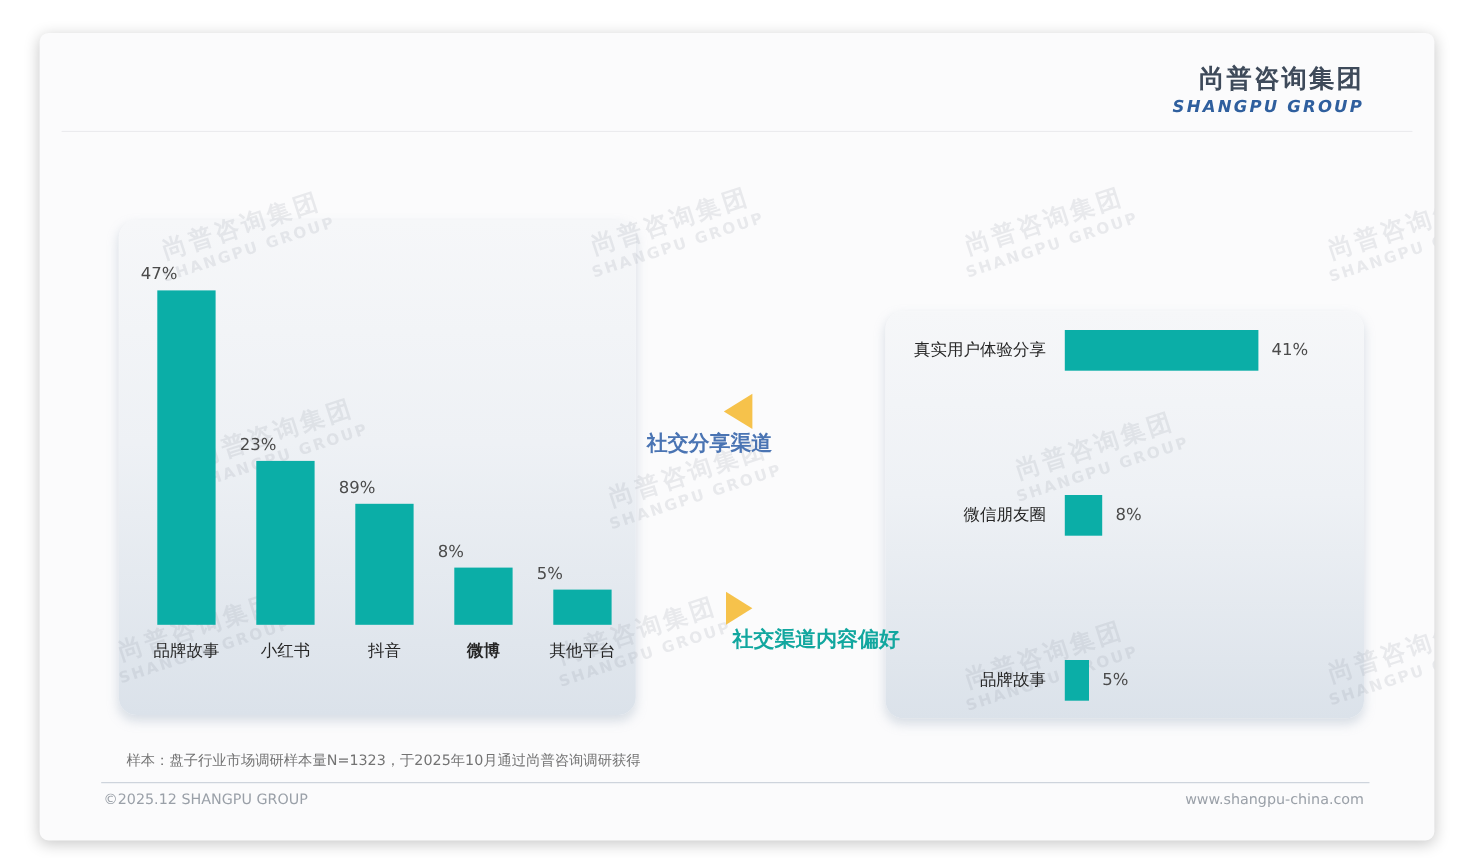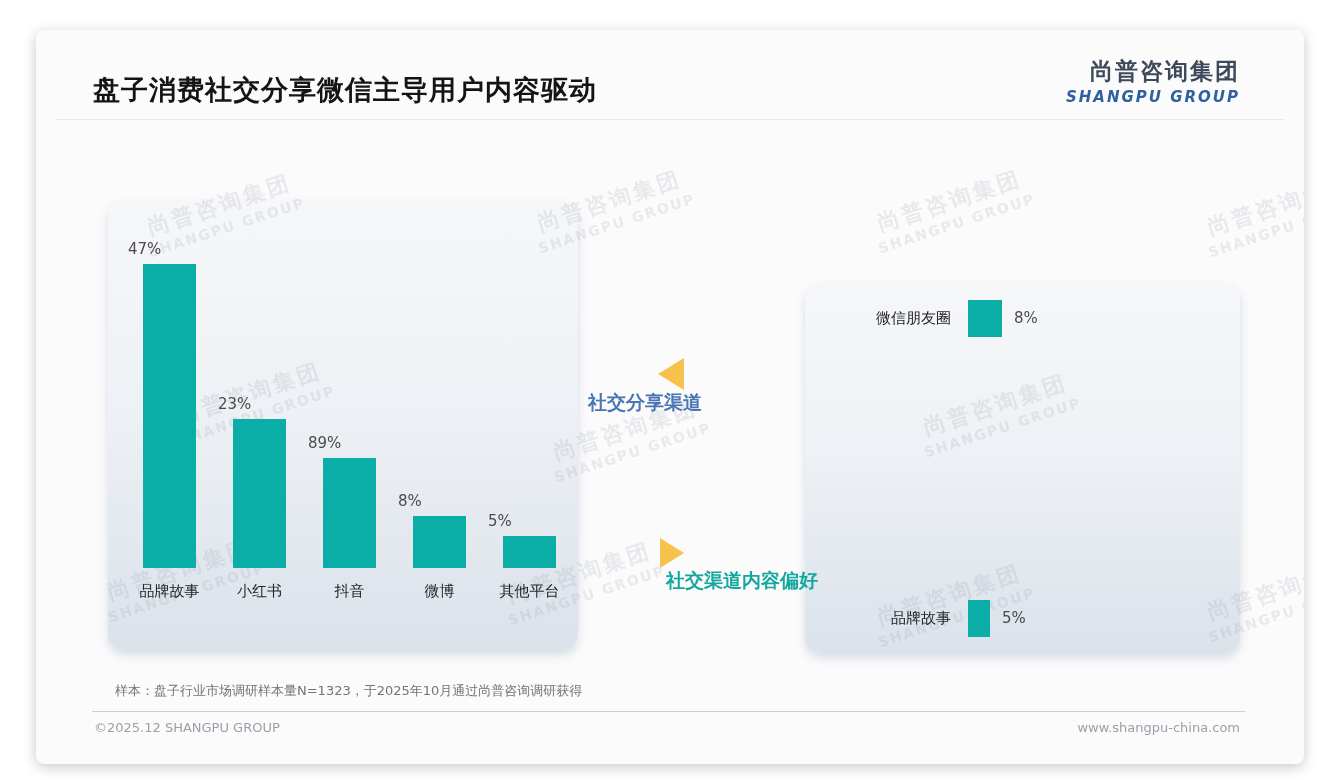--- a/index.html
+++ b/index.html
@@ -118,48 +118,52 @@
     <div class="wm" style="left:834px; top:550px;">
       <div class="wm-cn">尚普咨询集团</div>
       <div class="wm-en">SHANGPU GROUP</div>
     </div>
     <div class="wm" style="left:1164px; top:545px;">
       <div class="wm-cn">尚普咨询集团</div>
       <div class="wm-en">SHANGPU GROUP</div>
     </div>
   </div>
 
-  <div class="page-title">盘子消费社交分享微信主导用户内容驱动</div>
   <div class="title-divider"></div>
   <div class="logo">
     <div class="logo-cn">尚普咨询集团</div>
     <div class="logo-en">SHANGPU GROUP</div>
   </div>
 
   <div class="panel panel-left"></div>
   <div class="vchart">
       <div class="vbar" style="left: 35px; top: 64px; width: 53px; height: 304px; background: rgb(11, 174, 167);"></div>
       <div class="vbar-value" style="left: 20px; top: 40px; width: 83px;">47%</div>
       <div class="vbar-cat" style="left: 5px; top: 382px; width: 113px;">品牌故事</div>
       <div class="vbar" style="left: 125px; top: 219px; width: 53px; height: 149px; background: rgb(11, 174, 167);"></div>
       <div class="vbar-value" style="left: 110px; top: 195px; width: 83px;">23%</div>
       <div class="vbar-cat" style="left: 95px; top: 382px; width: 113px;">小红书</div>
       <div class="vbar" style="left: 215px; top: 258px; width: 53px; height: 110px; background: rgb(11, 174, 167);"></div>
       <div class="vbar-value" style="left: 200px; top: 234px; width: 83px;">89%</div>
       <div class="vbar-cat" style="left: 185px; top: 382px; width: 113px;">抖音</div>
       <div class="vbar" style="left: 305px; top: 316px; width: 53px; height: 52px; background: rgb(11, 174, 167);"></div>
       <div class="vbar-value" style="left: 290px; top: 292px; width: 83px;">8%</div>
-      <div class="vbar-cat" style="left: 275px; top: 382px; width: 113px;">微博</div>
+      <div class="vbar-cat" style="left: 275px; top: 382px; width: 113px; font-weight: bold;">微博</div>
       <div class="vbar" style="left: 395px; top: 336px; width: 53px; height: 32px; background: rgb(11, 174, 167);"></div>
       <div class="vbar-value" style="left: 380px; top: 312px; width: 83px;">5%</div>
       <div class="vbar-cat" style="left: 365px; top: 382px; width: 113px;">其他平台</div>
     </div>
 
   <div class="panel panel-right"></div>
   <div class="hchart">
+      <div class="hrow">
+        <span class="hrow-label">真实用户体验分享</span>
+        <span class="hbar" style="width: 176px; background: rgb(11, 174, 167);"></span>
+        <span class="hrow-value">41%</span>
+      </div>
       <div class="hrow">
         <span class="hrow-label">微信朋友圈</span>
         <span class="hbar" style="width: 34px; background: rgb(11, 174, 167);"></span>
         <span class="hrow-value">8%</span>
       </div>
       <div class="hrow">
         <span class="hrow-label">品牌故事</span>
         <span class="hbar" style="width: 22px; background: rgb(11, 174, 167);"></span>
         <span class="hrow-value">5%</span>
       </div>

